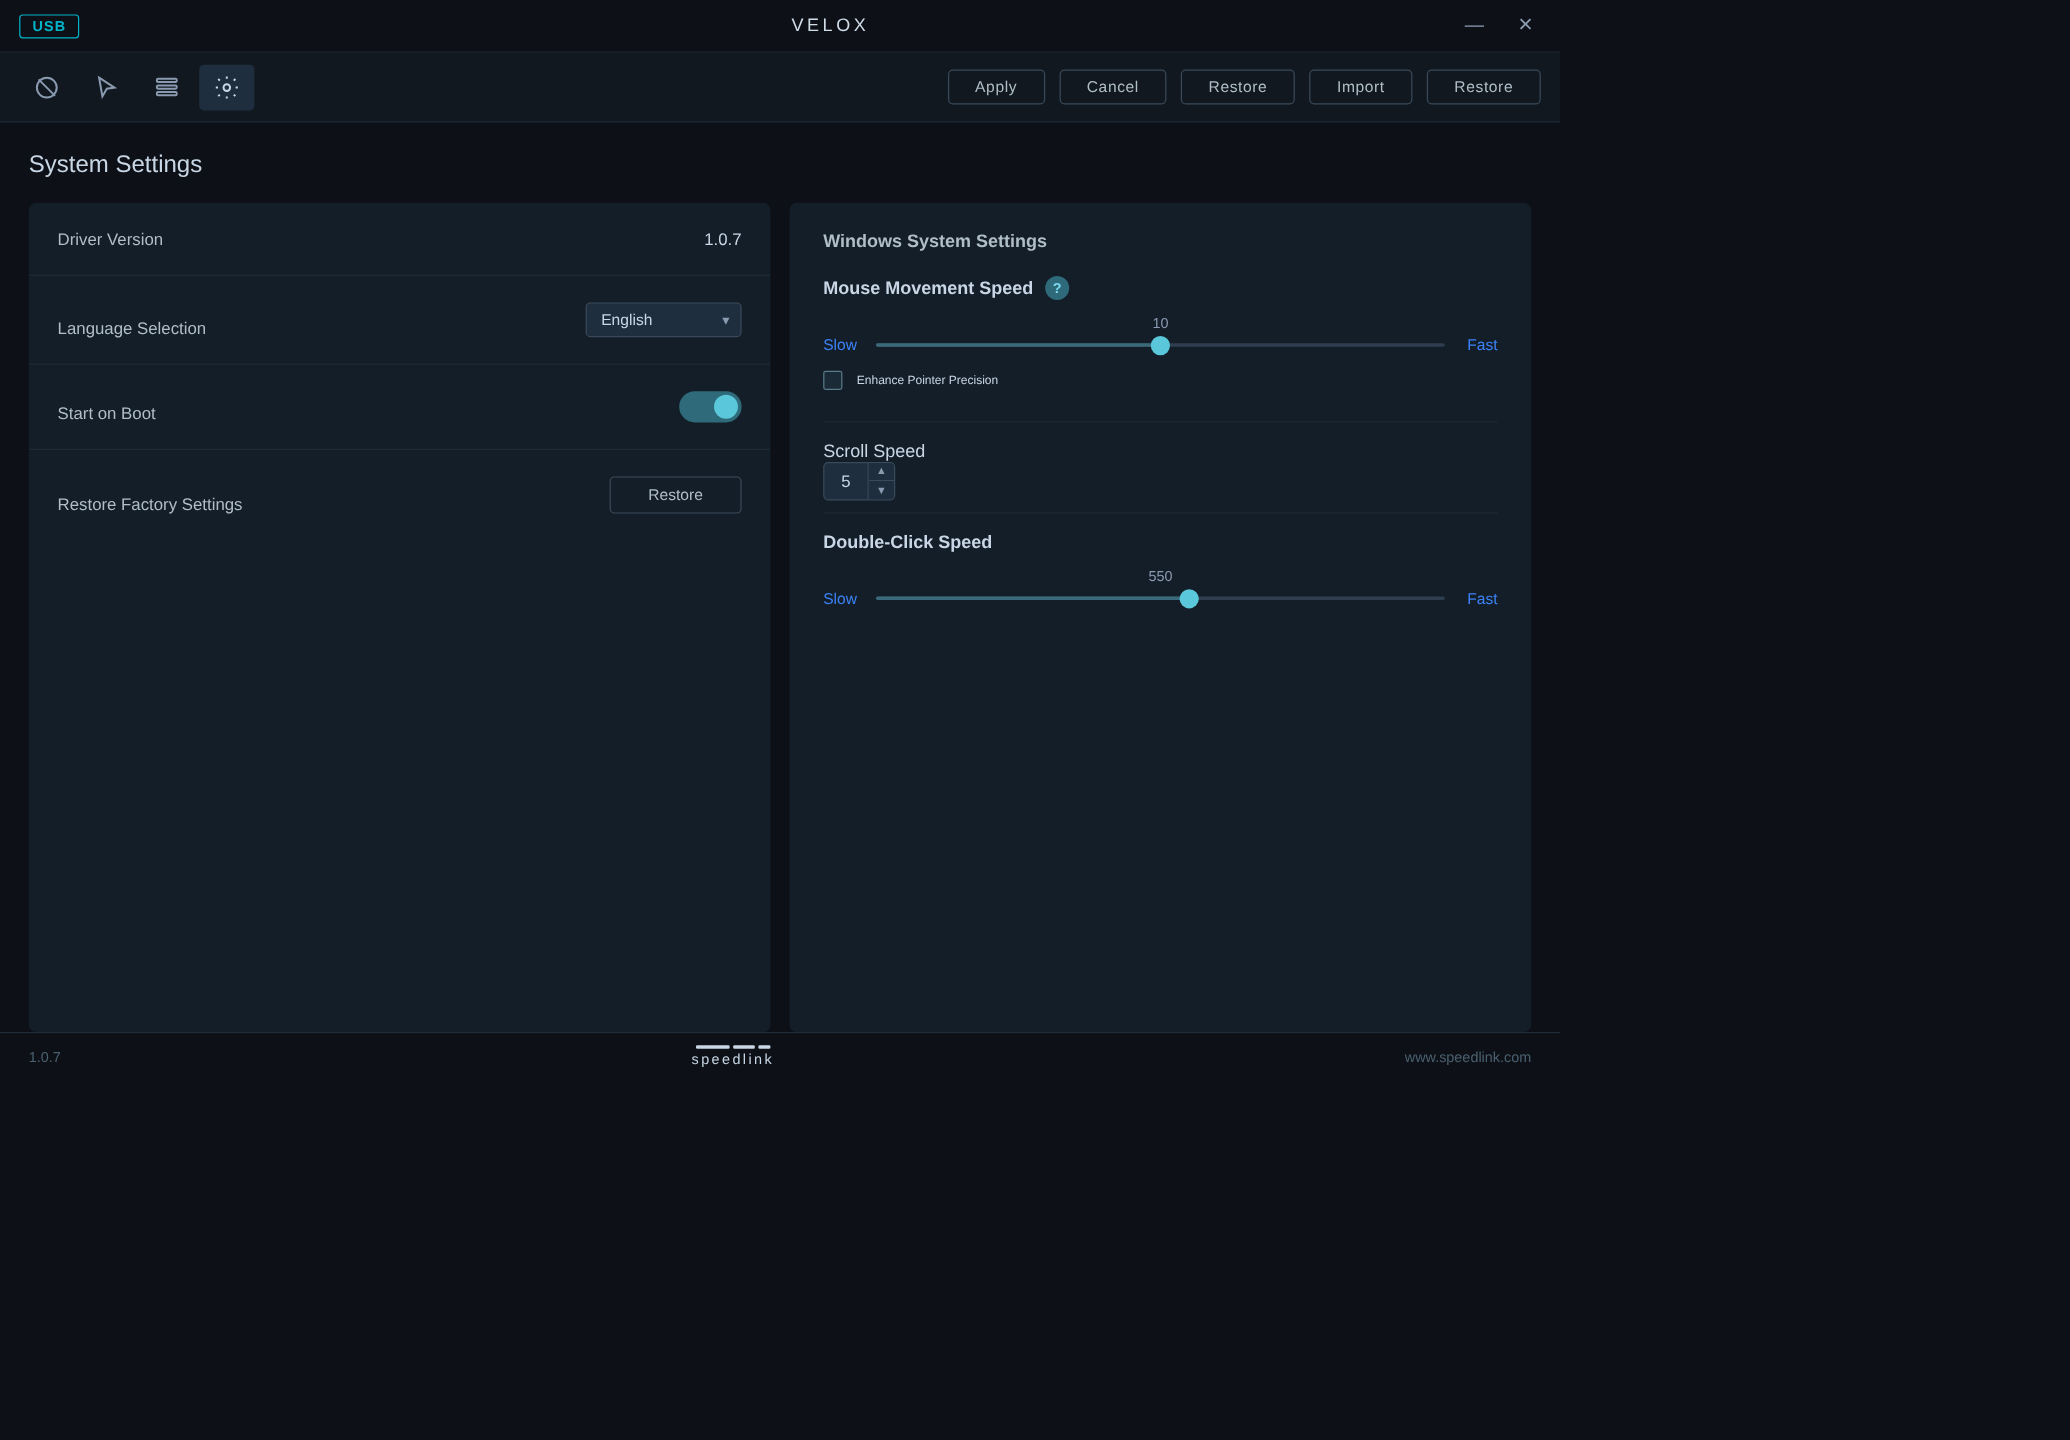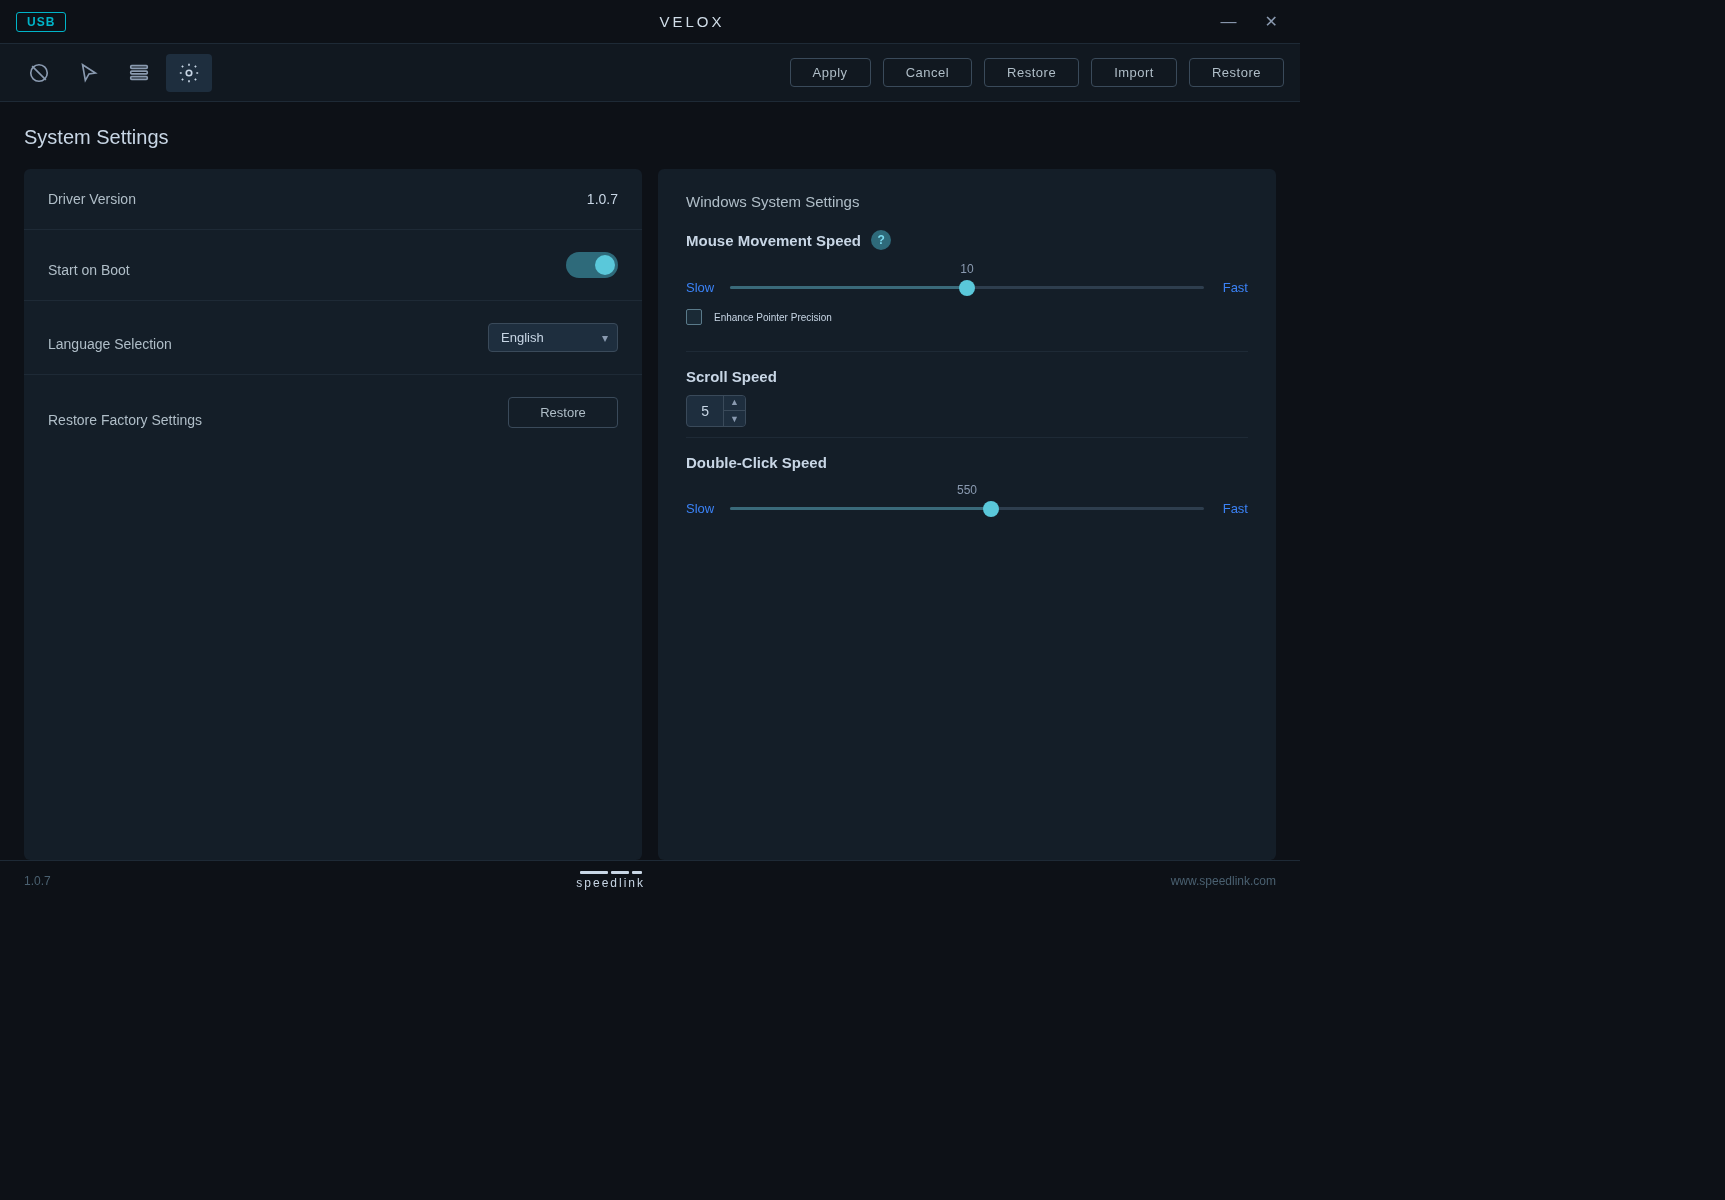--- a/index.html
+++ b/index.html
@@ -234,21 +234,21 @@
       border-radius: 6px;
       padding: 24px 28px;
       display: flex;
       flex-direction: column;
       gap: 0;
     }
     .right-panel-title {
       font-size: 15px;
       color: #b0bec8;
       margin-bottom: 20px;
-      font-weight: 400;
+      font-weight: 700;
     }
 
     
     .section-title {
       font-size: 15px;
       color: #c8d6e5;
       font-weight: 600;
       margin-bottom: 8px;
       display: flex;
       align-items: center;
@@ -337,22 +337,22 @@
     .section-divider {
       border: none;
       border-top: 1px solid #1e2a36;
       margin: 10px 0 16px 0;
     }
 
     
     .scroll-speed-header {
       font-size: 15px;
       color: #c8d6e5;
-      font-weight: 700;
-      margin-bottom: 10px;
+      font-weight: 400;
+      margin-bottom: 0;
     }
     .radio-row {
       display: flex;
       align-items: center;
       gap: 10px;
       margin-bottom: 8px;
     }
     .custom-radio {
       width: 18px;
       height: 18px;
@@ -530,39 +530,39 @@
   <div class="content-grid">
 
     <div class="left-panel">
 
       <div class="settings-row">
         <span class="settings-label">Driver Version</span>
         <span class="settings-value">1.0.7</span>
       </div>
 
       <div class="settings-row">
-        <span class="settings-label">Start on Boot</span>
-        <div class="toggle-switch">
-          <div class="toggle-track on">
-            <div class="toggle-thumb"></div>
-          </div>
-        </div>
-      </div>
-
-      <div class="settings-row">
         <span class="settings-label">Language Selection</span>
         <div class="select-wrapper">
           <select class="lang-select">
             <option>English</option>
             <option>German</option>
             <option>French</option>
             <option>Spanish</option>
             <option>Chinese</option>
             <option>Japanese</option>
           </select>
+        </div>
+      </div>
+
+      <div class="settings-row">
+        <span class="settings-label">Start on Boot</span>
+        <div class="toggle-switch">
+          <div class="toggle-track on">
+            <div class="toggle-thumb"></div>
+          </div>
         </div>
       </div>
 
       <div class="settings-row">
         <span class="settings-label">Restore Factory Settings</span>
         <button class="restore-btn">Restore</button>
       </div>
 
     </div>
 

